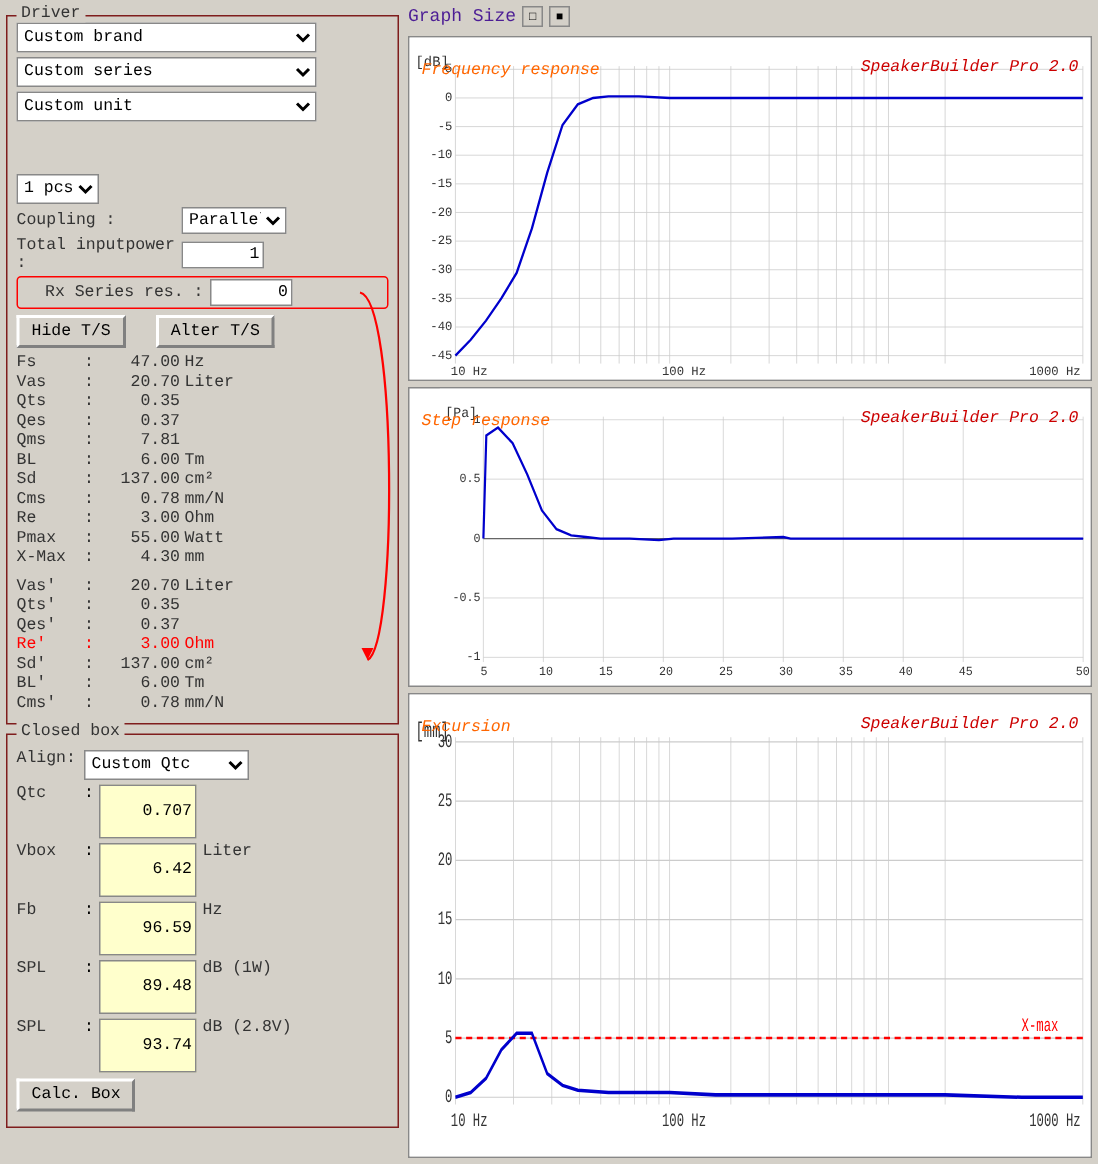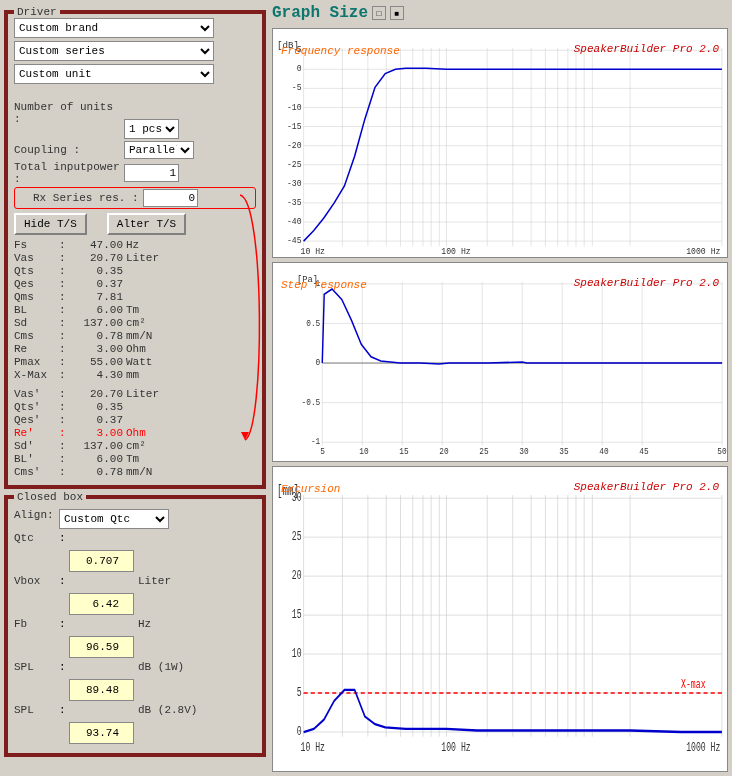--- a/index.html
+++ b/index.html
@@ -17,21 +17,21 @@
     .left-panel {
       width: 270px;
       min-width: 270px;
       padding: 4px;
       display: flex;
       flex-direction: column;
       gap: 4px;
     }
 
     .section-box {
-      border: 4px solid #7f1d1d;
+      border: 1px solid #7f1d1d;
       background: #d4d0c8;
       padding: 4px 6px 6px 6px;
       position: relative;
     }
 
     .section-label {
       position: absolute;
       top: -8px;
       left: 6px;
       background: #d4d0c8;
@@ -133,23 +133,23 @@
     }
 
     .graph-size-header {
       display: flex;
       align-items: center;
       gap: 4px;
       margin-bottom: 2px;
     }
 
     .graph-size-label {
-      font-size: 16px;
-      font-weight: bold;
-      color: #0f766e;
+      font-size: 12px;
+      font-weight: normal;
+      color: #4c1d95;
     }
 
     .graph-size-icon {
       width: 14px;
       height: 14px;
       background: #d4d0c8;
       border: 1px solid #888;
       display: inline-flex;
       align-items: center;
       justify-content: center;
@@ -194,28 +194,27 @@
     .cb-row {
       display: flex;
       align-items: flex-start;
       margin-bottom: 3px;
     }
 
     .cb-label { width: 45px; font-size: 11px; color: #333; }
     .cb-colon { width: 10px; font-size: 11px; }
     .cb-input {
       width: 65px;
-      height: 22px;
+      height: 36px;
       font-size: 11px;
       border: 1px solid #888;
       background: #ffffcc;
       font-family: 'Courier New', monospace;
       text-align: right;
-      padding-right: 14px;
-      margin-top: 18px;
+      padding-right: 2px;
     }
     .cb-unit { font-size: 11px; color: #333; padding-left: 4px; }
 
     .align-select {
       width: 110px;
       height: 20px;
       font-size: 11px;
       background: white;
       border: 1px solid #888;
       font-family: 'Courier New', monospace;
@@ -252,21 +251,20 @@
         <option>Custom series</option>
       </select>
     </div>
     <div class="select-row">
       <select>
         <option>Custom unit</option>
       </select>
     </div>
 
     <div class="param-row">
-      <span class="param-label">Number of units :</span>
       <select class="tiny-sel">
         <option>1 pcs</option>
       </select>
     </div>
     <div class="param-row">
       <span class="param-label">Coupling :</span>
       <select class="small-sel">
         <option>Parallel</option>
       </select>
     </div>
@@ -429,20 +427,23 @@
       <span class="cb-label">SPL</span>
       <span class="cb-colon">:</span>
       <input class="cb-input" type="text" value="89.48" style="">
       <span class="cb-unit">dB (1W)</span>
     </div>
     <div class="cb-row">
       <span class="cb-label">SPL</span>
       <span class="cb-colon">:</span>
       <input class="cb-input" type="text" value="93.74" style="">
       <span class="cb-unit">dB (2.8V)</span>
+    </div>
+    <div class="btn-row">
+      <button>Calc. Box</button>
     </div>
   </div>
 </div>
 
 <div class="right-panel">
 
   <div class="graph-size-header">
     <span class="graph-size-label">Graph Size</span>
     <div class="graph-size-icon">□</div>
     <div class="graph-size-icon">■</div>

